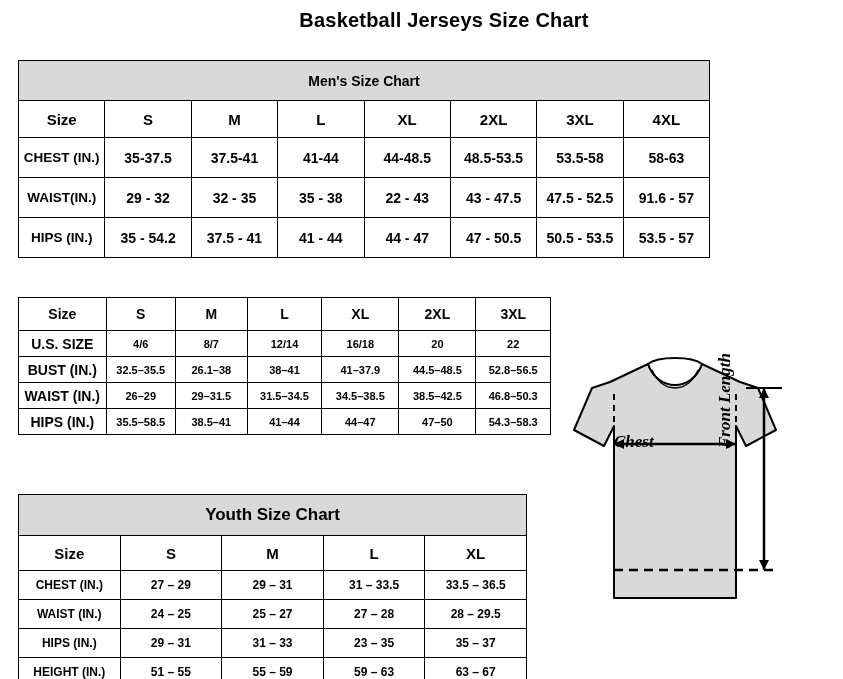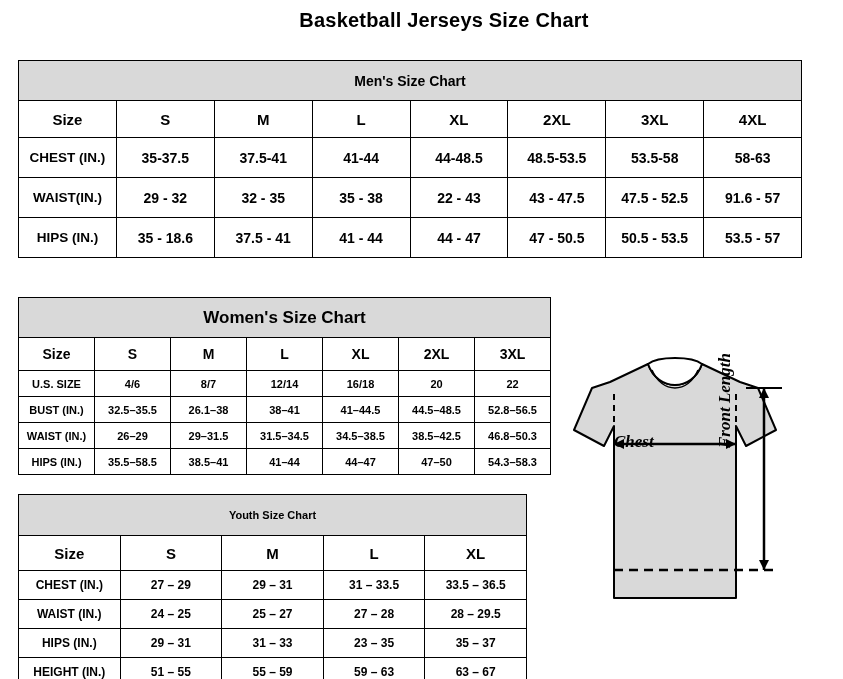--- a/index.html
+++ b/index.html
@@ -45,33 +45,33 @@
     font-size: 17px;
     font-weight: bold;
     height: 34px;
   }
   .hdr-row td {
     background: #ffffff;
     font-weight: bold;
     margin-top: 32px;
   }
   
-  #men-chart { left: 18px; top: 60px; width: 784px; }
+  #men-chart { left: 18px; top: 60px; width: 692px; }
   #men-chart .hdr-row td { height: 36px; font-size: 15px; }
   #men-chart tbody tr td { height: 39px; font-size: 14px; }
   #men-chart .rowlabel { font-size: 13.5px; }
   
   #women-chart { left: 18px; top: 297px; width: 533px; }
   #women-chart .tbl-caption td { height: 39px; font-size: 17px; }
   #women-chart .hdr-row td { height: 32px; font-size: 14px; }
   #women-chart tbody tr td { height: 25px; font-size: 11px; }
-  #women-chart .rowlabel { font-size: 11px; }
+  #women-chart .rowlabel { font-size: 14px; }
   
   #youth-chart { left: 18px; top: 494px; width: 509px; }
-  #youth-chart .tbl-caption td { height: 40px; font-size: 11px; }
+  #youth-chart .tbl-caption td { height: 40px; font-size: 17px; }
   #youth-chart .hdr-row td { height: 34px; font-size: 15px; }
   #youth-chart tbody tr td { height: 28px; font-size: 12px; }
   #youth-chart .rowlabel { font-size: 12px; }
 
   
   #shirt-diagram {
     position: absolute;
     left: 540px;
     top: 348px;
     width: 290px;
@@ -131,38 +131,35 @@
         <td>29 - 32</td>
         <td>32 - 35</td>
         <td>35 - 38</td>
         <td>22 - 43</td>
         <td>43 - 47.5</td>
         <td>47.5 - 52.5</td>
         <td>91.6 - 57</td>
       </tr>
       <tr>
         <td class="rowlabel">HIPS (IN.)</td>
-        <td>35 - 18.6</td>
+        <td>35 - 54.2</td>
         <td>37.5 - 41</td>
         <td>41 - 44</td>
         <td>44 - 47</td>
         <td>47 - 50.5</td>
         <td>50.5 - 53.5</td>
         <td>53.5 - 57</td>
       </tr>
     </tbody>
   </table>
 </div>
 
 <div class="chart-block" id="women-chart">
   <table class="size-table">
     <tbody>
-      <tr class="tbl-caption">
-        <td colspan="7">Women's Size Chart</td>
-      </tr>
       <tr class="hdr-row">
         <td style="width:16.5%">Size</td>
         <td style="width:13%">S</td>
         <td style="width:13.5%">M</td>
         <td style="width:14%">L</td>
         <td style="width:14.5%">XL</td>
         <td style="width:14.5%">2XL</td>
         <td style="width:14%">3XL</td>
       </tr>
       <tr>
@@ -172,21 +169,21 @@
         <td>12/14</td>
         <td>16/18</td>
         <td>20</td>
         <td>22</td>
       </tr>
       <tr>
         <td class="rowlabel">BUST  (IN.)</td>
         <td>32.5–35.5</td>
         <td>26.1–38</td>
         <td>38–41</td>
-        <td>41–44.5</td>
+        <td>41–37.9</td>
         <td>44.5–48.5</td>
         <td>52.8–56.5</td>
       </tr>
       <tr>
         <td class="rowlabel">WAIST  (IN.)</td>
         <td>26–29</td>
         <td>29–31.5</td>
         <td>31.5–34.5</td>
         <td>34.5–38.5</td>
         <td>38.5–42.5</td>

